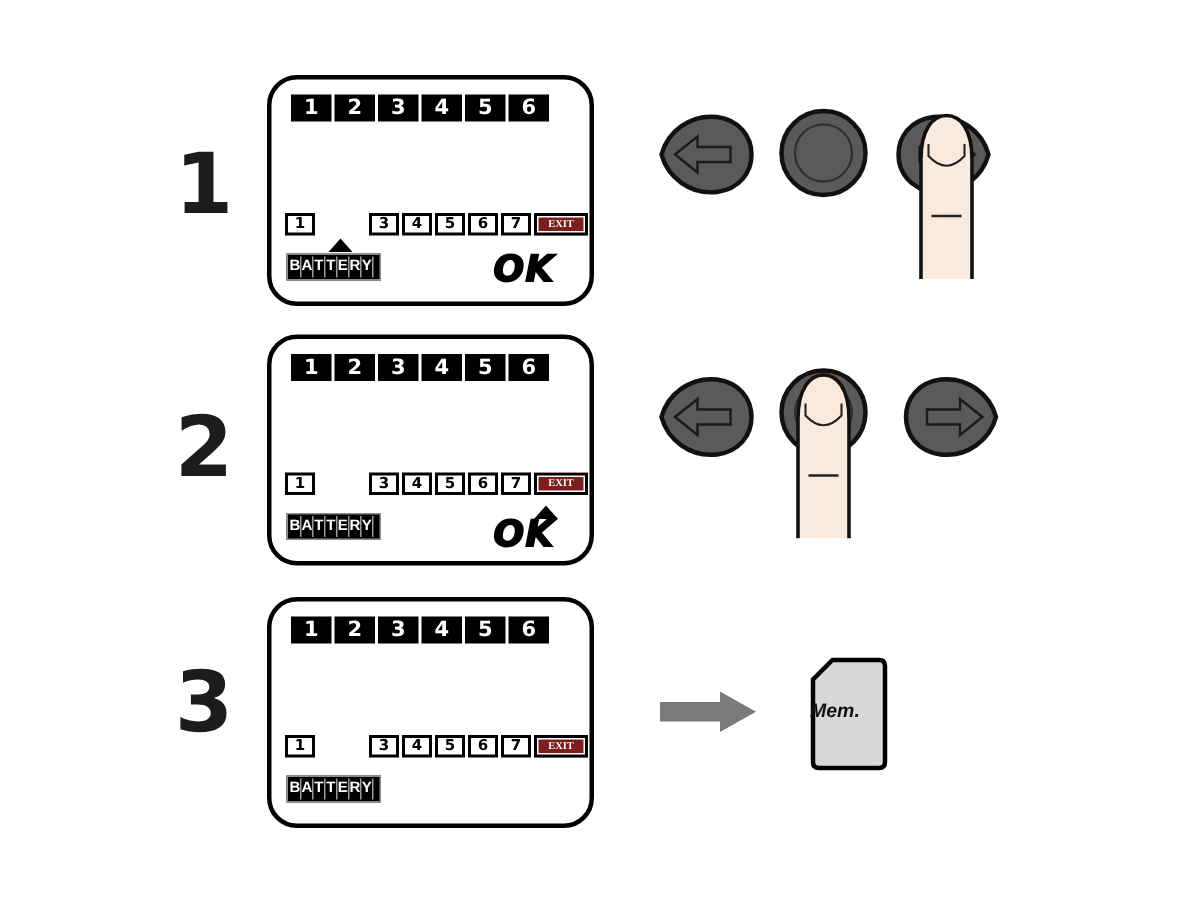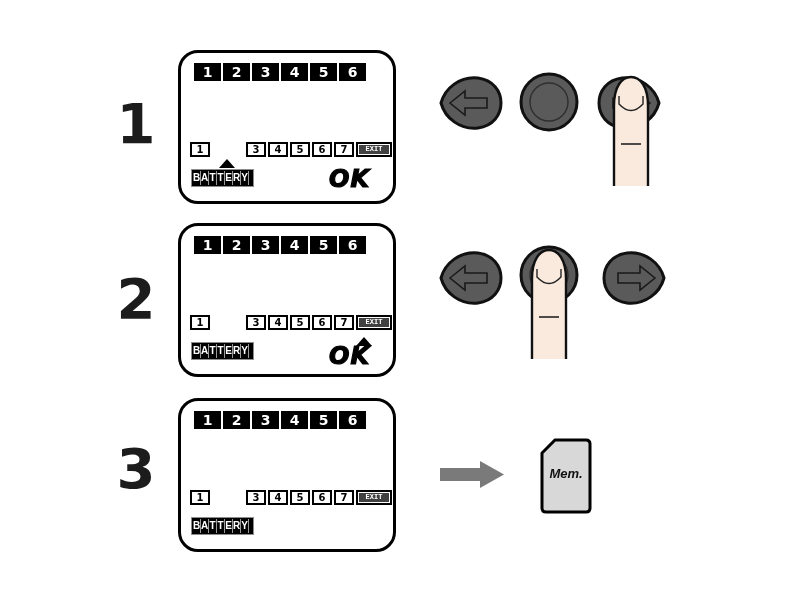--- a/index.html
+++ b/index.html
@@ -15,37 +15,37 @@
   .screen{position:absolute;left:178px;width:218px;height:154px;box-sizing:border-box;
     border:3px solid #000;border-radius:20px;background:#fff;}
 
   .toprow{position:absolute;left:13px;top:10px;display:flex;gap:2px;}
   .tbox{width:27px;height:18px;background:#000;color:#fff;text-align:center;
     font-family:"DejaVu Sans",sans-serif;font-weight:bold;font-size:14px;line-height:18px;}
 
   .sbox{position:absolute;top:89px;width:20px;height:15px;box-sizing:border-box;border:2px solid #000;
     background:#fff;color:#000;text-align:center;
     font-family:"DejaVu Sans",sans-serif;font-weight:bold;font-size:10px;line-height:11px;}
-  .exitbox{position:absolute;top:89px;width:36px;height:15px;background:#404040;
+  .exitbox{position:absolute;top:89px;width:36px;height:15px;background:#7f1d1d;
     box-shadow:inset 0 0 0 2px #000, inset 0 0 0 3px #fff;
-    color:#fff;text-align:center;font-family:Liberation Mono, monospace;font-weight:bold;
+    color:#fff;text-align:center;font-family:Liberation Serif, serif;font-weight:bold;
     font-size:7px;line-height:15px;letter-spacing:0;}
 
   .uptri{position:absolute;width:0;height:0;border-left:8px solid transparent;
     border-right:8px solid transparent;border-bottom:9px solid #000;}
 
   .battery{position:absolute;left:10px;top:116px;background:#000;border:1px solid #8d8d8d;
     display:flex;align-items:stretch;padding:1px 4px 1px 1px;}
   .bletter{width:7px;color:#fff;text-align:center;font-weight:bold;font-size:10px;line-height:14px;
     border-right:1px solid #9a9a9a;}
 
   .ok{position:absolute;left:148px;color:#000;font-family:"DejaVu Sans",sans-serif;font-weight:bold;
     font-size:24px;line-height:26px;letter-spacing:1px;font-style:italic;-webkit-text-stroke:1.2px #000;}
 
-  .memtext{position:absolute;left:540px;top:466px;width:52px;text-align:center;
+  .memtext{position:absolute;left:540px;top:466px;width:52px;text-align:left;
     font-weight:bold;font-style:italic;font-size:13px;color:#111;}
 </style>
 </head>
 <body>
 
 <div id="canvas">
 
   <div class="step-num" style="top:100px;">1</div>
 
   <div class="screen" style="top:50px;">

